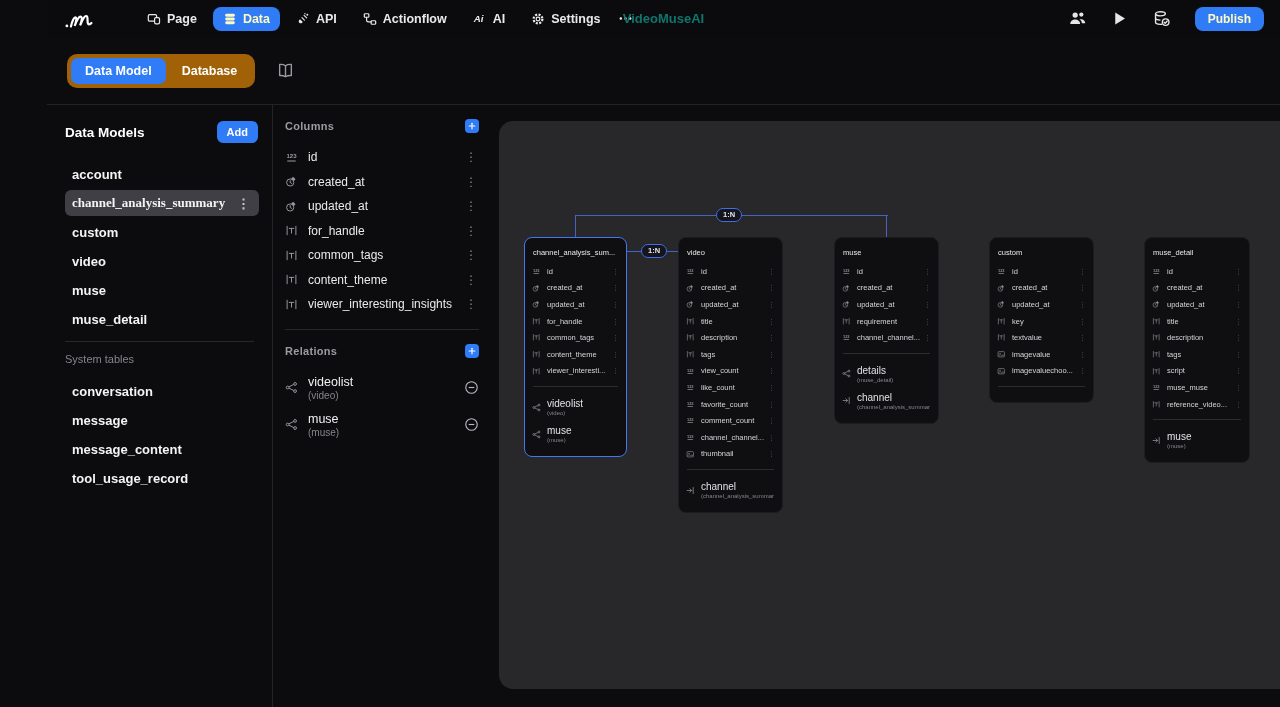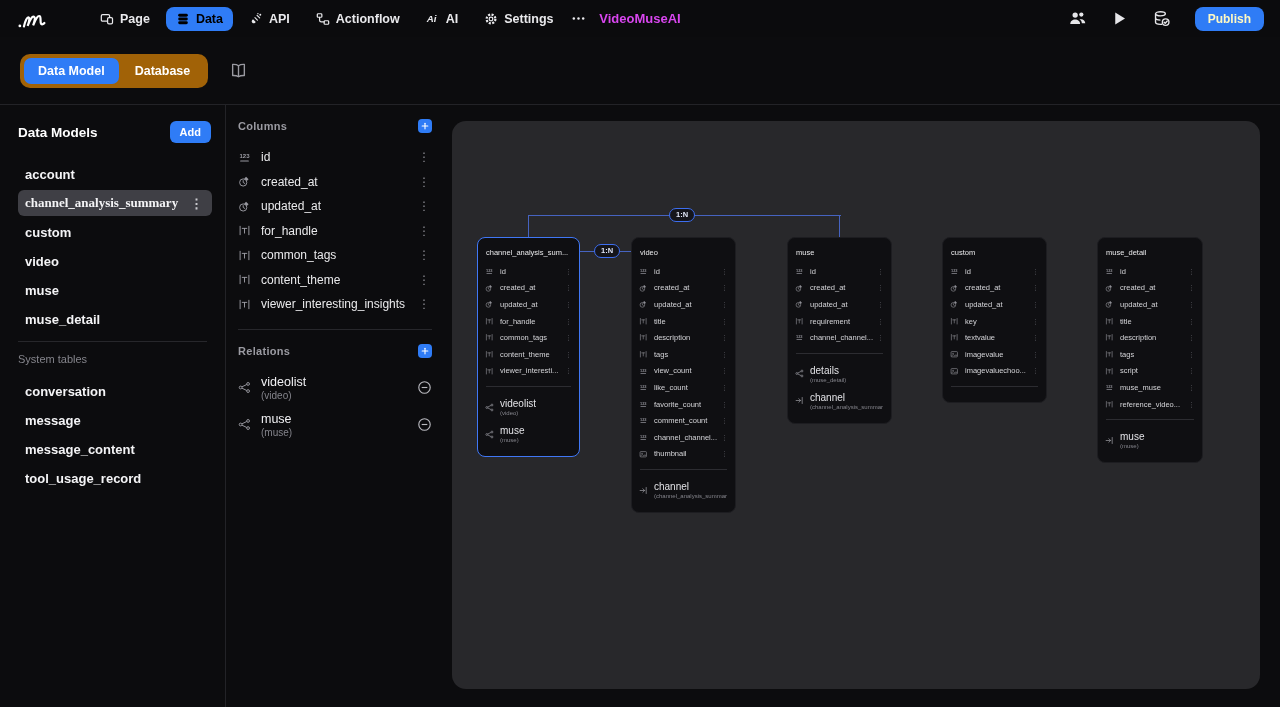--- a/index.html
+++ b/index.html
@@ -1,33 +1,33 @@
 <!DOCTYPE html>
 <html style="--accent: #2f7cf6; --selection: #4077f5; --connector: #4663c0; --canvas-bg: #28282b; --selected-item: #3f3f45;"><head>
 <meta charset="utf-8">
 <style>
   * { margin:0; padding:0; box-sizing:border-box; }
   html,body { width:1280px; height:707px; overflow:hidden; background:#0c0c0e;
               font-family:"Liberation Sans", sans-serif; color:#ececef; }
-  .app { width:1280px; height:707px; display:flex; flex-direction:column; }
+  .app { width:1280px; height:707px; display:flex; flex-direction:column;padding-left:47px; }
 
   
   .navbar { height:37px; flex:0 0 37px; display:flex; align-items:center;
             padding:0 16px; position:relative; background:#0b0b0d; }
   .logo { width:40px; height:26px; display:flex; align-items:center; margin-right:34px; }
   .logo svg { width:38px; height:24px; display:block; }
   .nav-tabs { display:flex; align-items:center; gap:6px; }
   .nav-tab { display:flex; align-items:center; gap:6px; padding:5px 10px; border-radius:8px;
              font-size:12.5px; font-weight:700; color:#e9e9ec; cursor:pointer; }
-  .nav-tab.active { background:var(--accent); color:#000000; }
+  .nav-tab.active { background:var(--accent); color:#fef9c3; }
   .nav-tab .ico svg { width:14px; height:14px; display:block; }
   .nav-overflow { padding:5px 7px; border-radius:8px; display:flex; }
   .nav-overflow svg { width:15px; height:15px; }
   .nav-center { position:absolute; left:50%; transform:translateX(-50%);
-                font-size:13px; font-weight:700; color:#d946ef; }
+                font-size:13px; font-weight:700; color:#0f766e; }
   .nav-right { margin-left:auto; display:flex; align-items:center; gap:25px; }
   .nav-right .ico svg { width:17px; height:17px; display:block; color:#e6e6e9; }
   .publish-btn { background:var(--accent); color:#fef9c3; border:none; border-radius:8px;
                  padding:5px 13px; font-size:12px; font-weight:700;
                  font-family:inherit; cursor:pointer; }
 
   
   .toolbar { height:68px; flex:0 0 68px; display:flex; align-items:center; gap:22px;
              padding-left:20px; border-bottom:1px solid #232327; background:#0c0c0e; }
   .seg { background:#a16207; border-radius:10px; padding:4px; display:inline-flex; gap:2px; }

